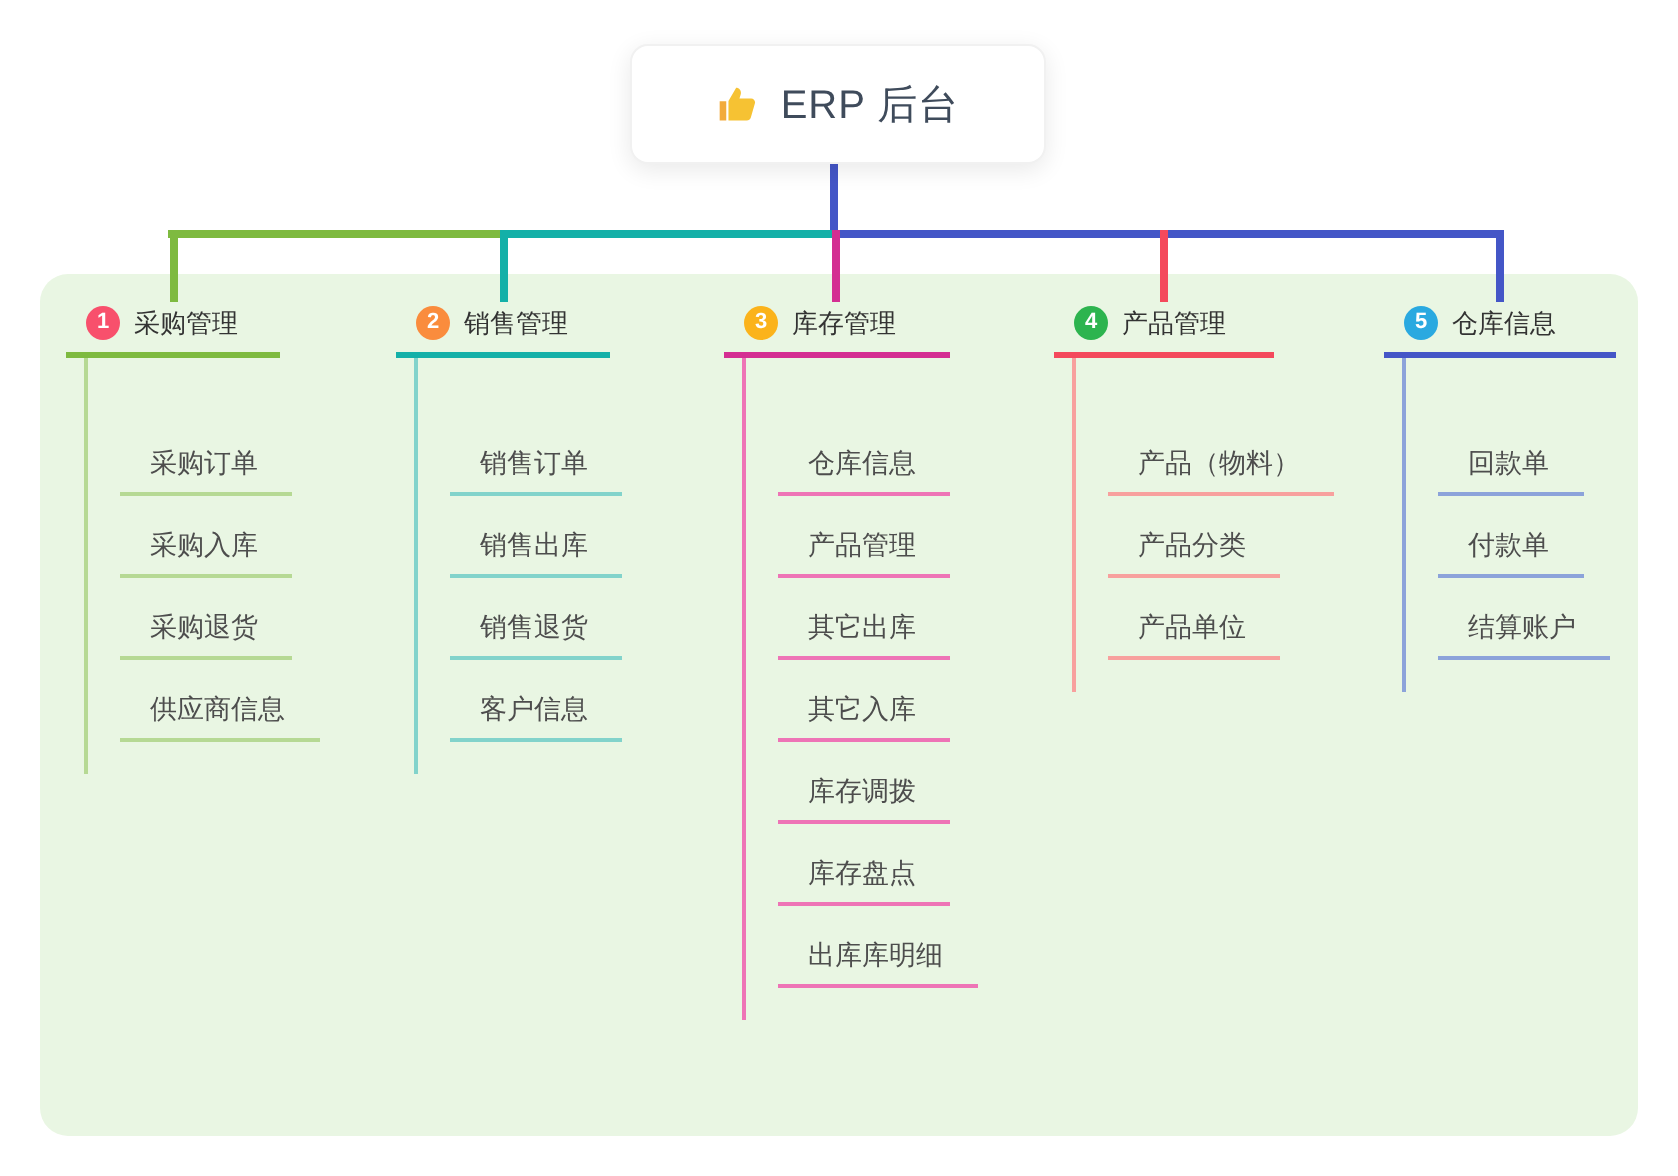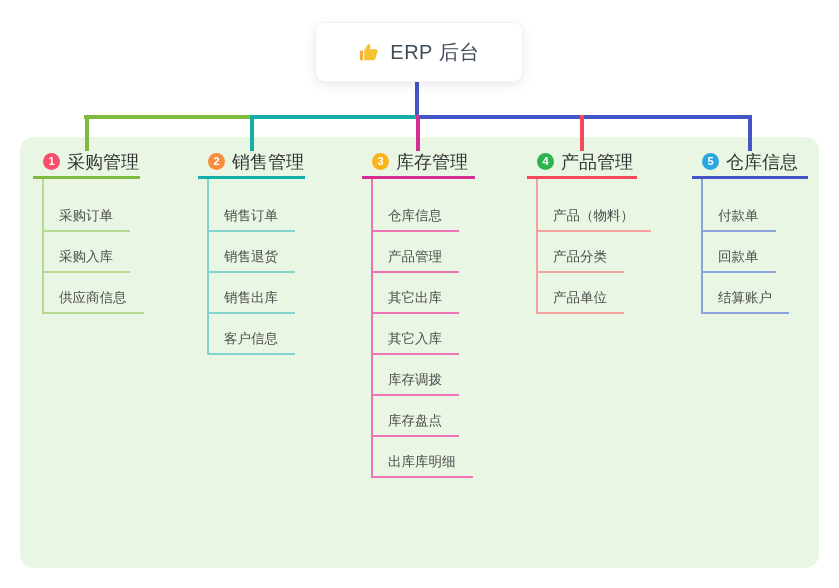--- a/index.html
+++ b/index.html
@@ -40,24 +40,24 @@
     cursor:pointer;
   }
   .badge{
     width:17px;height:17px;border-radius:50%;
     background:var(--badge);color:#ffffff;
     font-size:11px;font-weight:700;
     display:flex;align-items:center;justify-content:center;
     flex:0 0 17px;line-height:1;
   }
   .branch-title .t{
-    font-size:18px;font-weight:500;color:#333333;white-space:nowrap;
+    font-size:13px;font-weight:500;color:#333333;white-space:nowrap;
   }
   ul.children{
-    list-style:none;margin:0 0 0 9px;padding:0;
+    list-style:none;margin:0 0 0 9px;padding:16px;
     border-left:2px solid var(--child-line);
   }
   ul.children li.child{
     width:max-content;height:41px;box-sizing:border-box;
     display:flex;align-items:flex-end;
     padding:0 17px 5px 15px;
     border-bottom:2px solid var(--child-line);
     font-size:13.5px;color:#4d4d4d;white-space:nowrap;
     cursor:pointer;
   }
@@ -91,33 +91,34 @@
   </div>
 
   <div class="branch" style="left: 33px; width: 107px; --line: #7eba40; --child-line: #b6d994; --badge: #f8506c;">
     <div class="branch-title">
       <span class="badge">1</span>
       <span class="t">采购管理</span>
     </div>
     <ul class="children">
         <li class="child">采购订单</li>
         <li class="child">采购入库</li>
+        <li class="child">采购退货</li>
         <li class="child">供应商信息</li>
       </ul>
   </div>
 
   <div class="branch" style="left: 198px; width: 107px; --line: #14b0a8; --child-line: #82d3cb; --badge: #fa8c3d;">
     <div class="branch-title">
       <span class="badge">2</span>
       <span class="t">销售管理</span>
     </div>
     <ul class="children">
         <li class="child">销售订单</li>
+        <li class="child">销售出库</li>
         <li class="child">销售退货</li>
-        <li class="child">销售出库</li>
         <li class="child">客户信息</li>
       </ul>
   </div>
 
   <div class="branch" style="left: 362px; width: 113px; --line: #d42e92; --child-line: #ee74b6; --badge: #fbb31b;">
     <div class="branch-title">
       <span class="badge">3</span>
       <span class="t">库存管理</span>
     </div>
     <ul class="children">
@@ -142,19 +143,19 @@
         <li class="child">产品单位</li>
       </ul>
   </div>
 
   <div class="branch" style="left: 692px; width: 116px; --line: #4456c7; --child-line: #8ca3da; --badge: #2aa9e0;">
     <div class="branch-title">
       <span class="badge">5</span>
       <span class="t">仓库信息</span>
     </div>
     <ul class="children">
+        <li class="child">回款单</li>
         <li class="child">付款单</li>
-        <li class="child">回款单</li>
         <li class="child">结算账户</li>
       </ul>
   </div>
 
 </div>
 
 </body></html>

